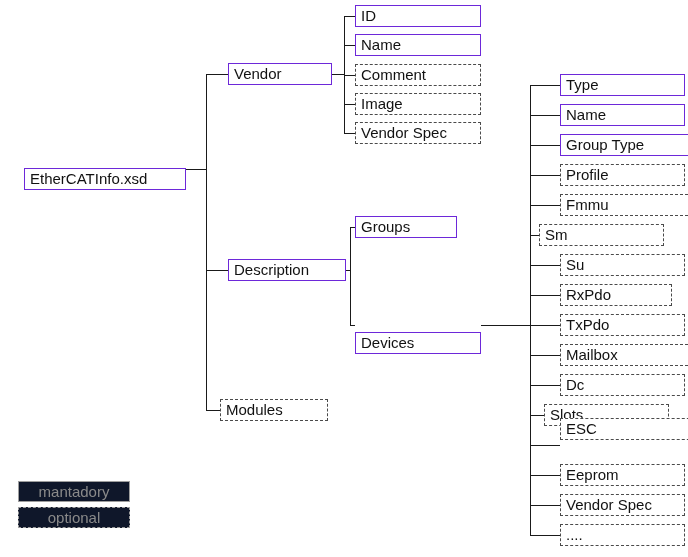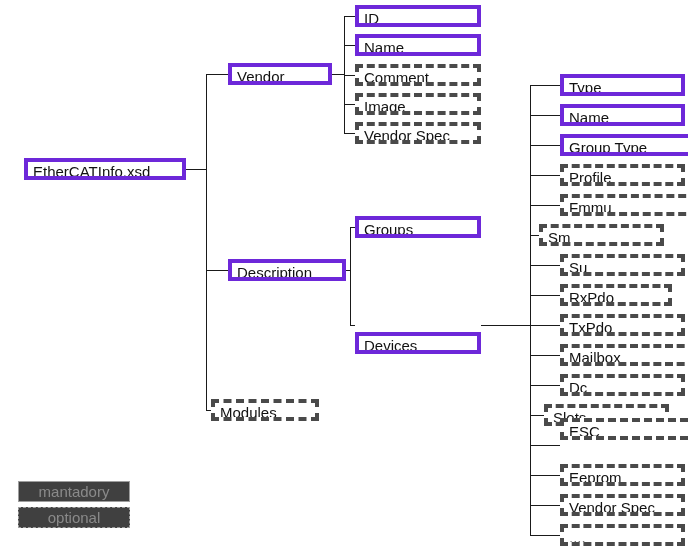--- a/index.html
+++ b/index.html
@@ -4,58 +4,58 @@
 <style>
   * { margin:0; padding:0; box-sizing:border-box; }
   html,body { background:#ffffff; }
   body {
     width:688px; height:557px; position:relative; overflow:hidden;
     font-family:"Liberation Sans", sans-serif;
   }
   .lines { position:absolute; left:0; top:0; }
   .node {
     position:absolute; height:22px; line-height:20px; font-size:15px;
-    color:#111111; background:#ffffff; border:4px solid #6d28d9;
+    color:#111111; background:#ffffff; border:1px solid #6d28d9;
     padding-left:5px; white-space:nowrap; overflow:hidden;
   }
   .node.optional { border-style:dashed; border-color:#4a4a4a; }
   .legend-box {
     position:absolute; height:21px; line-height:19px; font-size:15px;
-    text-align:center; color:#8a8a8a; background:#404040;
+    text-align:center; color:#8a8a8a; background:#0f172a;
     border:1px solid #9e9e9e;
   }
   .legend-box.optional { border-style:dashed; }
 </style>
 </head>
 <body>
 
 <svg class="lines" width="688" height="557" viewBox="0 0 688 557" shape-rendering="crispEdges">
 
   <path d="M186 169 H206 M206 74 V410 M206 74 H228 M206 270 H228 M206 410 H228" stroke="#1a1a1a" stroke-width="1" fill="none"></path>
 
   <path d="M332 74 H344 M344 16 V133 M344 16 H355 M344 45 H355 M344 75 H355 M344 104 H355 M344 133 H355" stroke="#1a1a1a" stroke-width="1" fill="none"></path>
 
   <path d="M346 270 H350 M350 227 V325 M350 227 H355 M350 325 H355" stroke="#1a1a1a" stroke-width="1" fill="none"></path>
 
   <path d="M481 325 H530 M530 85 V535 M530 85 H560 M530 115 H560 M530 145 H560 M530 175 H560 M530 205 H560 M530 235 H560 M530 265 H560 M530 295 H560 M530 325 H560 M530 355 H560 M530 385 H560 M530 415 H560 M530 445 H560 M530 475 H560 M530 505 H560 M530 535 H560" stroke="#1a1a1a" stroke-width="1" fill="none"></path>
 </svg>
 
-<div class="node" style="left:24px;top:158px;width:162px">EtherCATInfo.xsd</div>
+<div class="node" style="left:24px;top:168px;width:162px">EtherCATInfo.xsd</div>
 
 <div class="node" style="left:228px;top:63px;width:104px">Vendor</div>
 <div class="node" style="left:228px;top:259px;width:118px">Description</div>
-<div class="node optional" style="left:211px;top:399px;width:108px">Modules</div>
+<div class="node optional" style="left:220px;top:399px;width:108px">Modules</div>
 
 <div class="node" style="left:355px;top:5px;width:126px">ID</div>
 <div class="node" style="left:355px;top:34px;width:126px">Name</div>
 <div class="node optional" style="left:355px;top:64px;width:126px">Comment</div>
 <div class="node optional" style="left:355px;top:93px;width:126px">Image</div>
 <div class="node optional" style="left:355px;top:122px;width:126px">Vendor Spec</div>
 
-<div class="node" style="left:355px;top:216px;width:126px">Groups</div>
+<div class="node" style="left:355px;top:216px;width:102px">Groups</div>
 <div class="node" style="left:355px;top:332px;width:126px">Devices</div>
 
 <div class="node" style="left:560px;top:74px;width:125px">Type</div>
 <div class="node" style="left:560px;top:104px;width:125px">Name</div>
 <div class="node" style="left:560px;top:134px;width:139px">Group Type</div>
 <div class="node optional" style="left:560px;top:164px;width:125px">Profile</div>
 <div class="node optional" style="left:560px;top:194px;width:138px">Fmmu</div>
 <div class="node optional" style="left:539px;top:224px;width:125px">Sm</div>
 <div class="node optional" style="left:560px;top:254px;width:125px">Su</div>
 <div class="node optional" style="left:560px;top:284px;width:112px">RxPdo</div>

